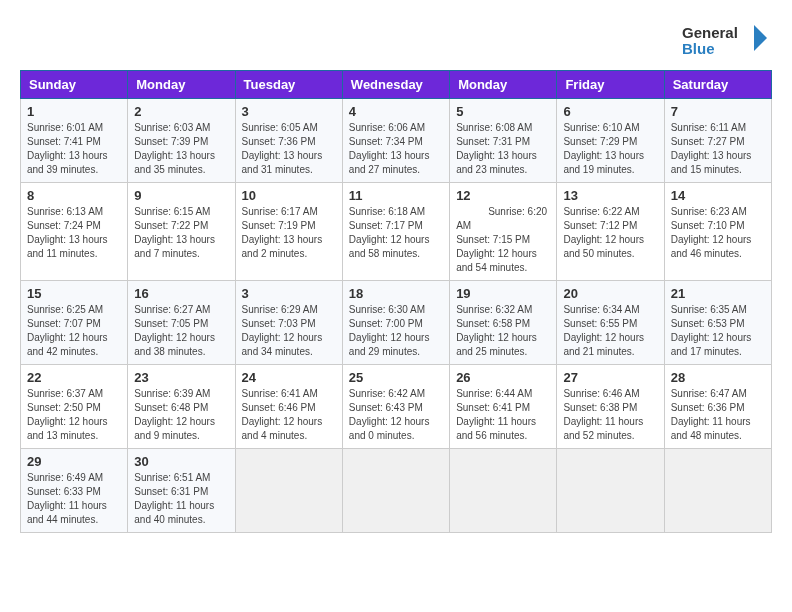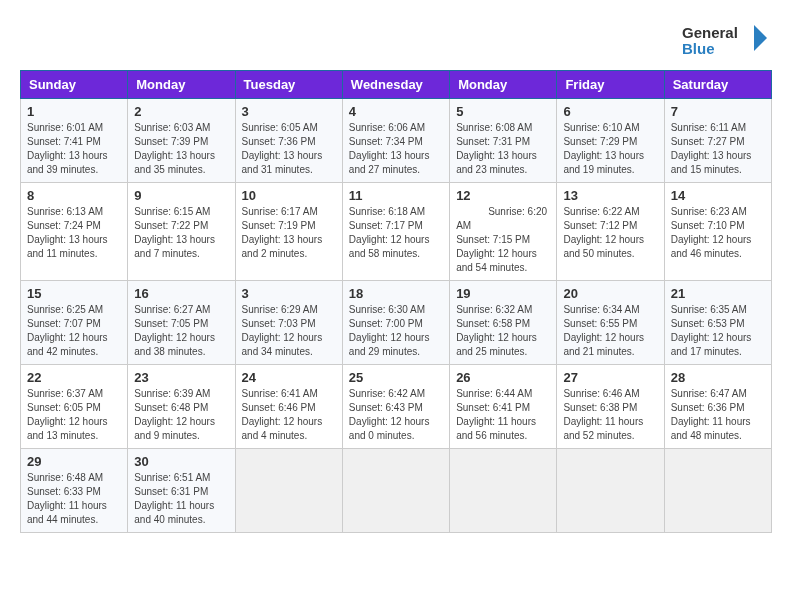--- a/index.html
+++ b/index.html
@@ -199,21 +199,21 @@
 Sunset: 6:55 PM
 Daylight: 12 hours
 and 21 minutes.</span></td>
         <td><span class="day-num">21</span><span class="day-info" style="white-space: pre-line;">Sunrise: 6:35 AM
 Sunset: 6:53 PM
 Daylight: 12 hours
 and 17 minutes.</span></td>
       </tr>
       <tr>
         <td><span class="day-num">22</span><span class="day-info" style="white-space: pre-line;">Sunrise: 6:37 AM
-Sunset: 6:05 PM
+Sunset: 2:50 PM
 Daylight: 12 hours
 and 13 minutes.</span></td>
         <td><span class="day-num">23</span><span class="day-info" style="white-space: pre-line;">Sunrise: 6:39 AM
 Sunset: 6:48 PM
 Daylight: 12 hours
 and 9 minutes.</span></td>
         <td><span class="day-num">24</span><span class="day-info" style="white-space: pre-line;">Sunrise: 6:41 AM
 Sunset: 6:46 PM
 Daylight: 12 hours
 and 4 minutes.</span></td>
@@ -228,21 +228,21 @@
         <td><span class="day-num">27</span><span class="day-info" style="white-space: pre-line;">Sunrise: 6:46 AM
 Sunset: 6:38 PM
 Daylight: 11 hours
 and 52 minutes.</span></td>
         <td><span class="day-num">28</span><span class="day-info" style="white-space: pre-line;">Sunrise: 6:47 AM
 Sunset: 6:36 PM
 Daylight: 11 hours
 and 48 minutes.</span></td>
       </tr>
       <tr>
-        <td><span class="day-num">29</span><span class="day-info" style="white-space: pre-line;">Sunrise: 6:48 AM
+        <td><span class="day-num">29</span><span class="day-info" style="white-space: pre-line;">Sunrise: 6:49 AM
 Sunset: 6:33 PM
 Daylight: 11 hours
 and 44 minutes.</span></td>
         <td><span class="day-num">30</span><span class="day-info" style="white-space: pre-line;">Sunrise: 6:51 AM
 Sunset: 6:31 PM
 Daylight: 11 hours
 and 40 minutes.</span></td>
         <td class="empty"></td>
         <td class="empty"></td>
         <td class="empty"></td>

